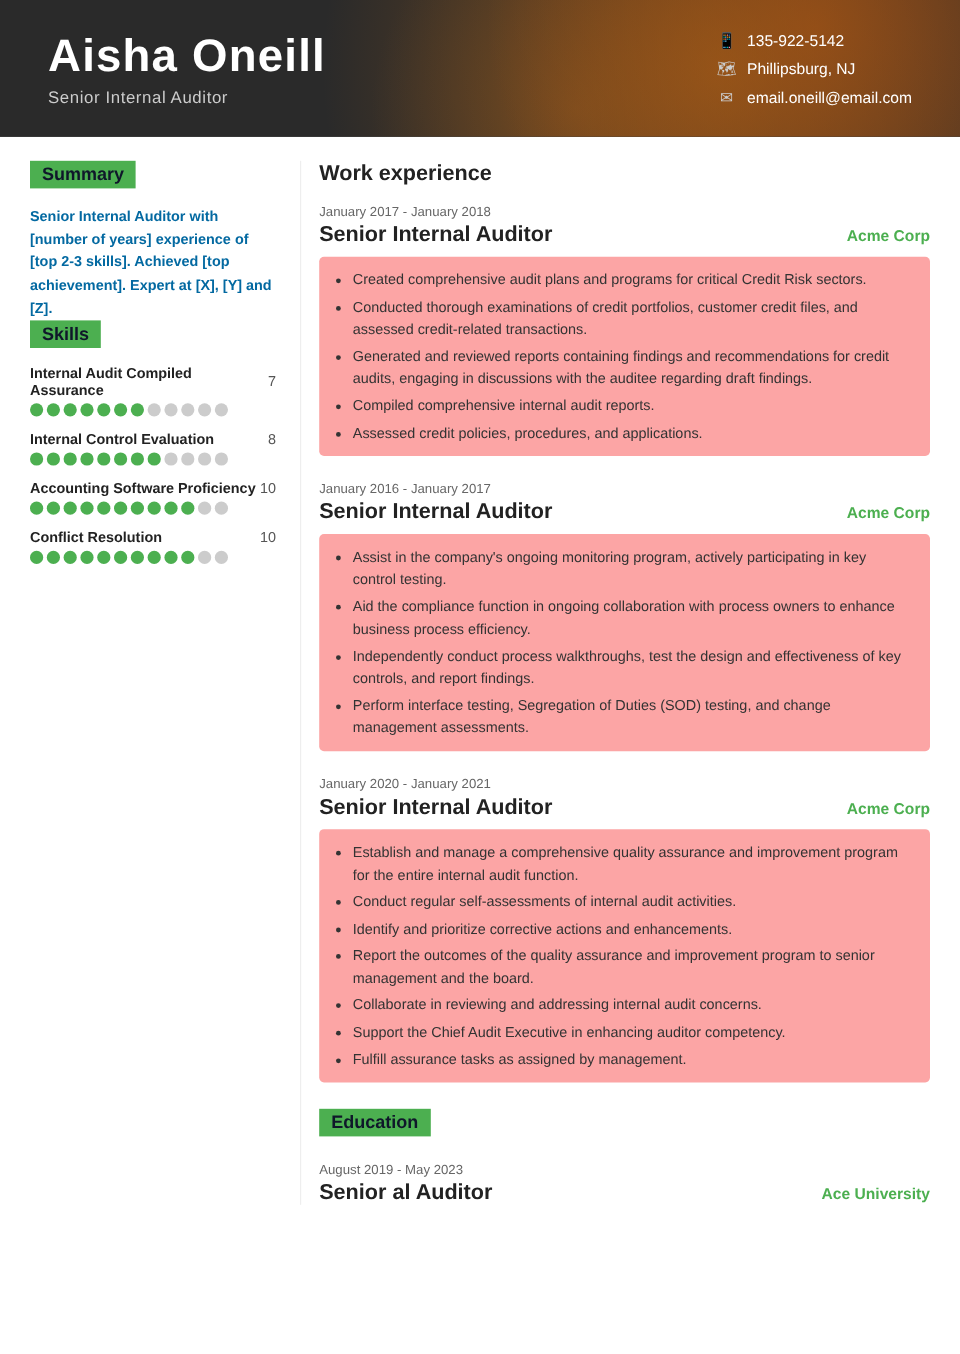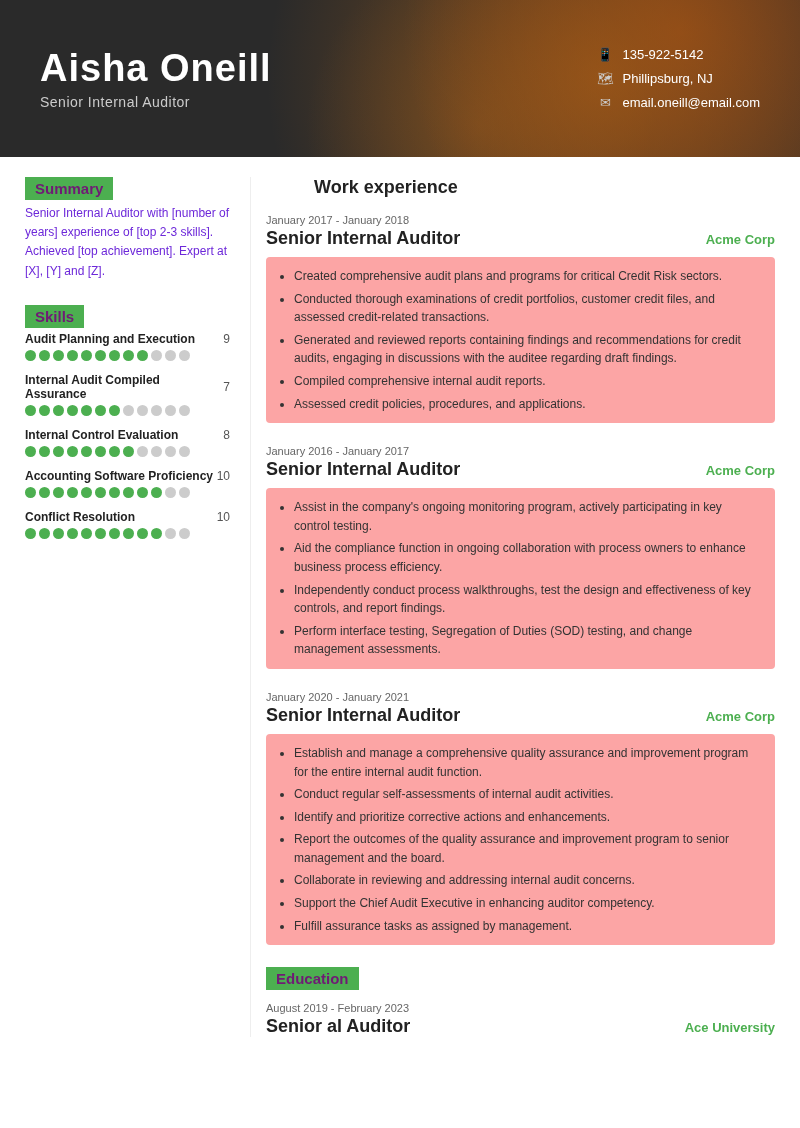--- a/index.html
+++ b/index.html
@@ -1,21 +1,21 @@
 <!DOCTYPE html>
 <html><head>
   <meta charset="utf-8">
   <style>
     * { margin: 0; padding: 0; box-sizing: border-box; }
     body { font-family: Arial, sans-serif; width: 800px; background: #fff; color: #333; font-size: 13px; }
 
     
     .header {
       position: relative;
-      height: 157px;
+      height: 114px;
       background: #222;
       overflow: hidden;
       display: flex;
       align-items: center;
       padding: 20px 40px;
     }
     .header-bg-food {
       position: absolute;
       inset: 0;
       z-index: 0;
@@ -79,33 +79,33 @@
     .right-col {
       flex: 1;
       padding: 0 25px 0 15px;
       border-left: 1px solid #eee;
     }
 
     
     .section-header {
       display: inline-block;
       background: #4CAF50;
-      color: #701a75;
+      color: #0f172a;
       font-size: 15px;
       font-weight: bold;
       padding: 3px 10px;
-      margin-bottom: 4px;
+      margin-bottom: 14px;
     }
 
     
     .summary-text {
       font-size: 12px;
       line-height: 1.6;
-      color: #6d28d9;
-      margin-bottom: 24px;
+      color: #0369a1;
+      font-weight: bold;
     }
 
     
     .skill-item {
       margin-bottom: 12px;
     }
     .skill-header {
       display: flex;
       justify-content: space-between;
       align-items: center;
@@ -131,21 +131,20 @@
     }
     .dot-filled { background: #4CAF50; }
     .dot-empty { background: #ccc; }
 
     
     .work-section-title {
       font-size: 18px;
       font-weight: bold;
       color: #222;
       margin-bottom: 16px;
-      margin-left: 48px;
     }
     .work-entry {
       margin-bottom: 22px;
     }
     .work-date {
       font-size: 11px;
       color: #666;
       margin-bottom: 2px;
     }
     .work-title-row {
@@ -225,40 +224,20 @@
     <div>
       <div class="section-header">Summary</div>
       <p class="summary-text">Senior Internal Auditor with [number of years] experience of [top 2-3 skills]. Achieved [top achievement]. Expert at [X], [Y] and [Z].</p>
     </div>
 
     <div>
       <div class="section-header">Skills</div>
       <div id="skills-container">
           <div class="skill-item">
             <div class="skill-header">
-              <span class="skill-name">Audit Planning and Execution</span>
-              <span class="skill-score">9</span>
-            </div>
-            <div class="skill-dots">
-              <div class="dot dot-filled"></div>
-              <div class="dot dot-filled"></div>
-              <div class="dot dot-filled"></div>
-              <div class="dot dot-filled"></div>
-              <div class="dot dot-filled"></div>
-              <div class="dot dot-filled"></div>
-              <div class="dot dot-filled"></div>
-              <div class="dot dot-filled"></div>
-              <div class="dot dot-filled"></div>
-              <div class="dot dot-empty"></div>
-              <div class="dot dot-empty"></div>
-              <div class="dot dot-empty"></div>
-            </div>
-          </div>
-          <div class="skill-item">
-            <div class="skill-header">
               <span class="skill-name">Internal Audit Compiled Assurance</span>
               <span class="skill-score">7</span>
             </div>
             <div class="skill-dots">
               <div class="dot dot-filled"></div>
               <div class="dot dot-filled"></div>
               <div class="dot dot-filled"></div>
               <div class="dot dot-filled"></div>
               <div class="dot dot-filled"></div>
               <div class="dot dot-filled"></div>
@@ -383,21 +362,21 @@
               <li>Fulfill assurance tasks as assigned by management.</li>
             </ul>
           </div>
         </div>
     </div>
 
     <div class="edu-section">
       <div class="section-header">Education</div>
       <div id="edu-entries-container">
           <div class="edu-entry">
-            <div class="edu-date">August 2019 - February 2023</div>
+            <div class="edu-date">August 2019 - May 2023</div>
             <div class="edu-title-row">
               <span class="edu-degree">Senior al Auditor</span>
               <span class="edu-school">Ace University</span>
             </div>
           </div>
         </div>
     </div>
 
   </div>
 </div>

